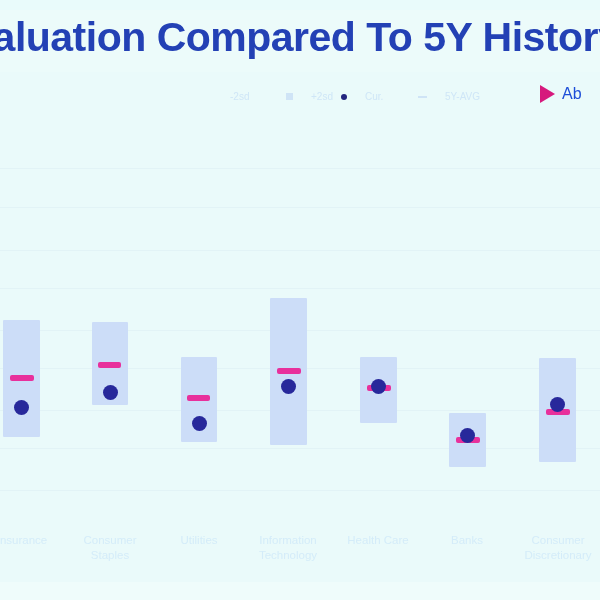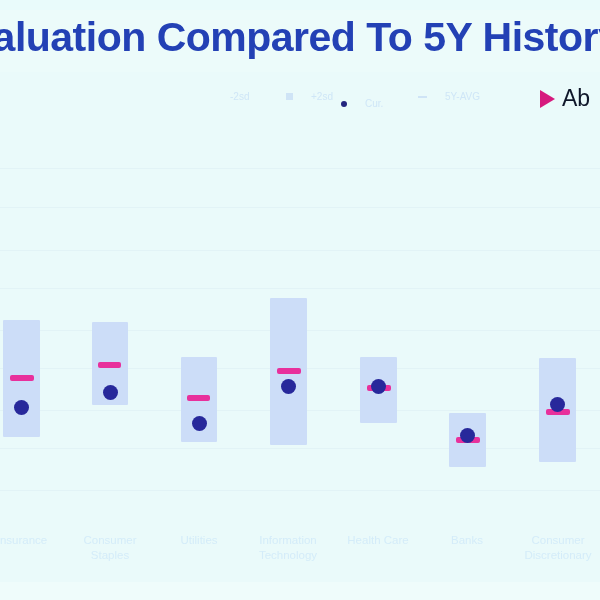--- a/index.html
+++ b/index.html
@@ -87,40 +87,40 @@
     background: #cfe4f6;
     display: inline-block;
   }
   .lg-swatch-blank {
     width: 7px; height: 7px;
     display: inline-block;
   }
 
   #legend-2sd  { left: 205px; top: 5px; }
   #legend-p2sd { left: 262px; top: 5px; margin-left: 24px; }
-  #legend-cur  { left: 341px; top: 12px; }
+  #legend-cur  { left: 341px; top: 5px; }
   #legend-avg  { left: 418px; top: 5px; }
 
   
   #play-group {
     position: absolute;
     left: 540px; top: 85px;
     display: flex;
     align-items: center;
     gap: 7px;
   }
   #play-icon {
     width: 0; height: 0;
     border-left: 15px solid #d6197d;
     border-top: 9px solid transparent;
     border-bottom: 9px solid transparent;
   }
   #play-label {
-    font-size: 23px;
-    color: #0f172a;
+    font-size: 16px;
+    color: #1d4ed8;
     font-weight: 400;
     white-space: nowrap;
   }
 
   
   #plot {
     position: absolute;
     left: 0; top: 118px;
     width: 600px; height: 412px;
   }

